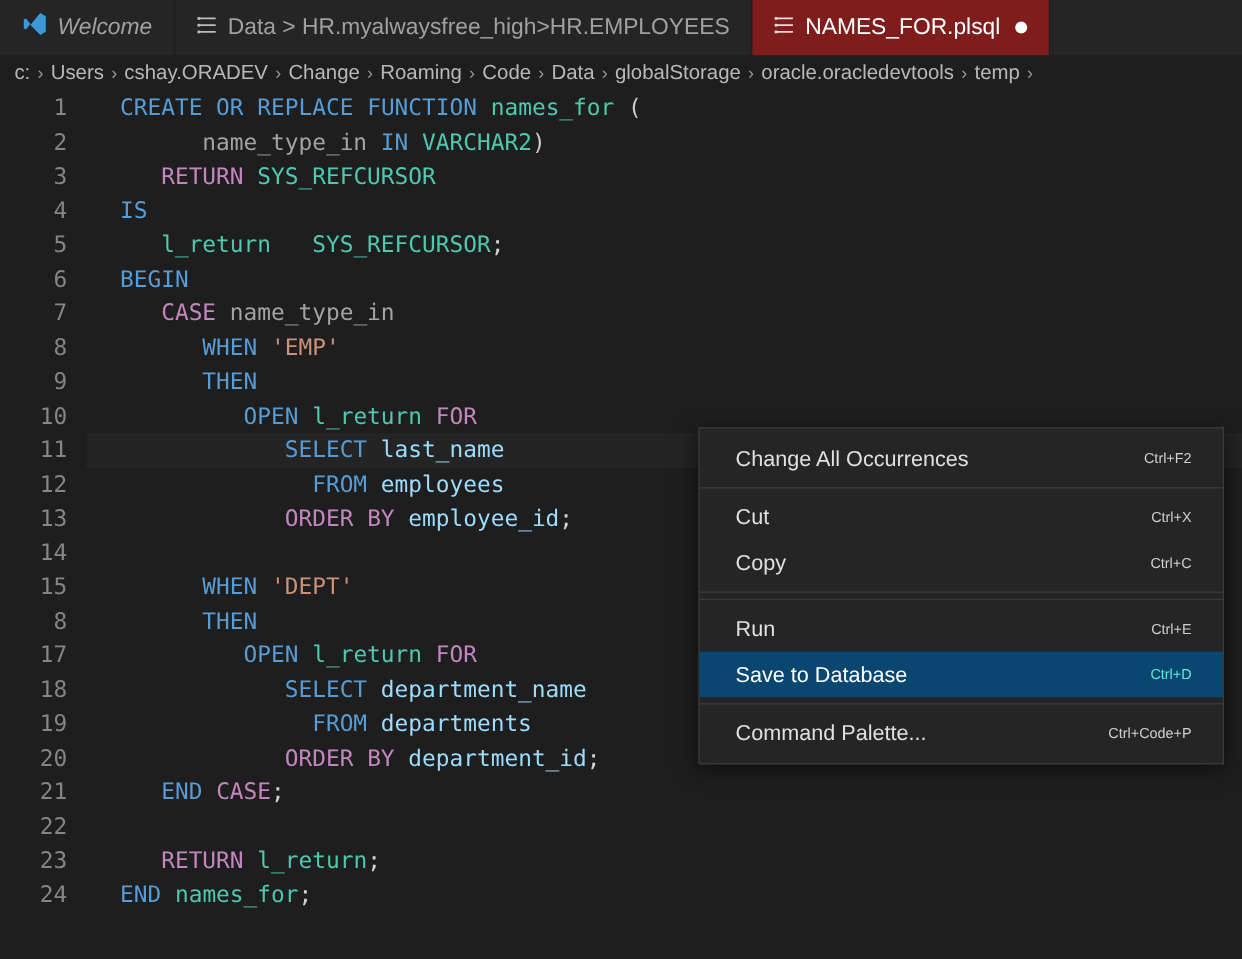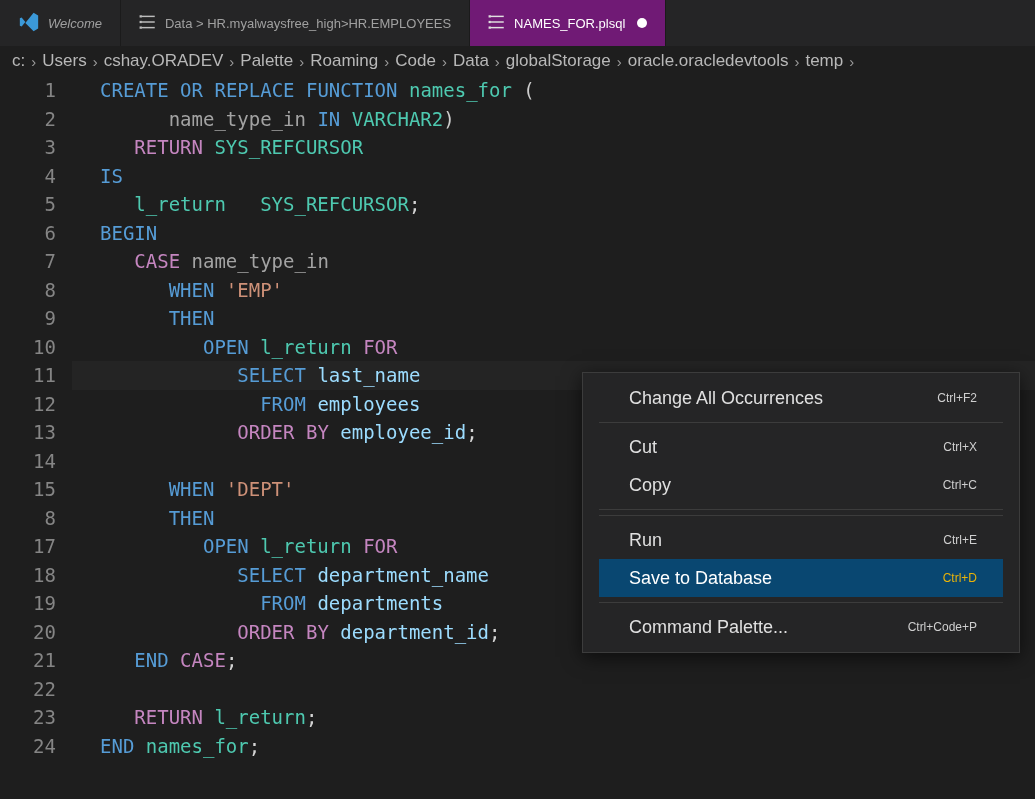--- a/index.html
+++ b/index.html
@@ -11,34 +11,34 @@
     height: 799px;
     overflow: hidden;
     position: relative;
   }
   
   .tabs {
     display: flex;
     height: 46px;
     background: #252526;
     align-items: stretch;
-    font-size: 13px;
+    font-size: 19px;
   }
   .tab {
     display: flex;
     align-items: center;
     padding: 0 18px;
     color: #a0a0a0;
     border-right: 1px solid #1b1b1b;
     gap: 8px;
     cursor: pointer;
     white-space: nowrap;
   }
   .tab.active {
-    background: #701a75;
+    background: #7f1d1d;
     color: #fff;
   }
   .tab .dot {
     width: 10px;
     height: 10px;
     border-radius: 50%;
     background: #fff;
     display: inline-block;
     margin-left: 4px;
   }
@@ -105,46 +105,46 @@
   .type { color:#4ec9b0; }        
   .id   { color:#a3a3a3;margin-top:10px; }        
   .col  { color:#9cdcfe; }        
   .tbl  { color:#9cdcfe; }        
   .str  { color:#ce9178; }        
   .pun  { color:#d4d4d4; }        
   .in   { color:#569cd6; }
   
   .context-menu {
     position: absolute;
-    top: 372px;
+    top: 356px;
     left: 582px;
     width: 438px;
     background: #252526;
     box-shadow: 0 4px 18px rgba(0,0,0,0.6);
     font-size: 18px;
     color: #e0e0e0;
-    padding: 6px 16px;
+    padding: 6px 0;
     border: 1px solid #3c3c3c;
   }
   .menu-item {
     display: flex;
     justify-content: space-between;
     align-items: center;
     height: 38px;
     padding: 0 26px 0 30px;
     cursor: default;
   }
   .menu-item.selected { background:#094771; color:#fff; }
   .menu-sep {
     height:1px;
     background:#3c3c3c;
     margin: 5px 0;
   }
   .shortcut { color:#cfcfcf; font-size:12px; }
-  .menu-item.selected .shortcut { color:#eab308; }
+  .menu-item.selected .shortcut { color:#5eead4; }
 </style>
 </head>
 <body>
 
 <div class="tabs">
   <div class="tab" style="font-style:italic;">
     <span class="vscode-logo">
       <svg width="22" height="22" viewBox="0 0 24 24">
           <path fill="#3b99d8" d="M17 2l5 3v14l-5 3-9-9 9-11zM4 7l4 5-4 5-2-1V8l2-1z"></path>
         </svg>
@@ -180,21 +180,21 @@
   </div>
 </div>
 
 <div class="breadcrumb" id="breadcrumb">
     <span>c:</span>
     <span class="sep">›</span>
     <span>Users</span>
     <span class="sep">›</span>
     <span>cshay.ORADEV</span>
     <span class="sep">›</span>
-    <span>Palette</span>
+    <span>Change</span>
     <span class="sep">›</span>
     <span>Roaming</span>
     <span class="sep">›</span>
     <span>Code</span>
     <span class="sep">›</span>
     <span>Data</span>
     <span class="sep">›</span>
     <span>globalStorage</span>
     <span class="sep">›</span>
     <span>oracle.oracledevtools</span>

